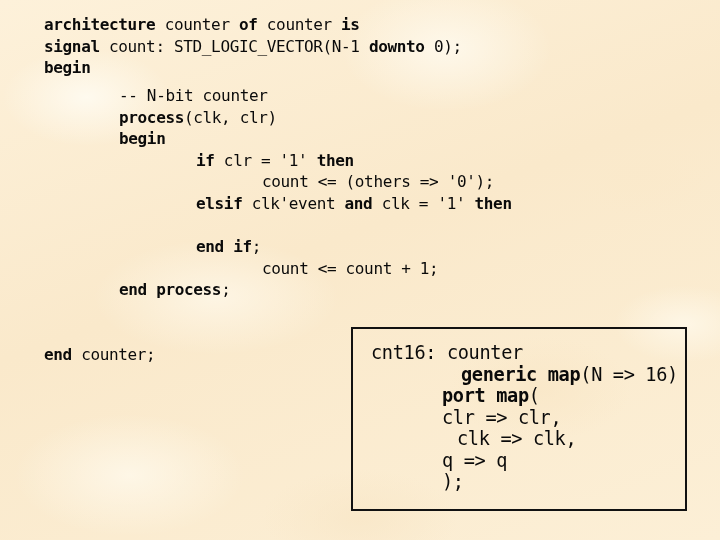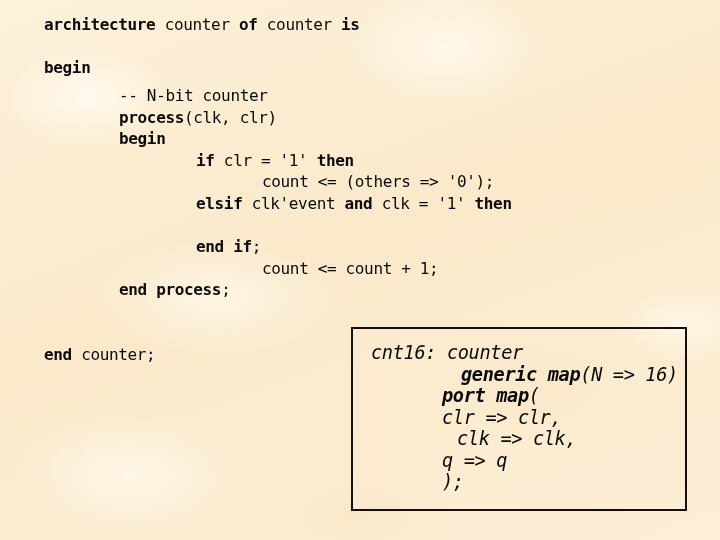--- a/index.html
+++ b/index.html
@@ -60,31 +60,31 @@
     background: transparent;
   }
   .boxline {
     position: absolute;
     white-space: pre;
     font-family: "DejaVu Sans Mono", monospace;
     font-size: 18.6px;
     line-height: 21.5px;
     color: #0a0a0a;
     letter-spacing: -0.35px;
-    font-style: italic;
   }
   .boxline b { font-weight: bold; }
 </style>
 </head>
 <body>
 
 <div id="slide" style="background-color: rgb(252, 237, 211);">
 
   <div id="code">
       <div class="line" style="top: 14px; left: 44px;"><b>architecture</b> counter <b>of</b> counter <b>is</b></div>
+      <div class="line" style="top: 36px; left: 44px;"><b>signal</b> count: STD_LOGIC_VECTOR(N-1 <b>downto</b> 0);</div>
       <div class="line" style="top: 57px; left: 44px;"><b>begin</b></div>
       <div class="line" style="top: 85px; left: 119px;">-- N-bit counter</div>
       <div class="line" style="top: 107px; left: 119px;"><b>process</b>(clk, clr)</div>
       <div class="line" style="top: 128px; left: 119px;"><b>begin</b></div>
       <div class="line" style="top: 150px; left: 196px;"><b>if</b> clr = '1' <b>then</b></div>
       <div class="line" style="top: 171px; left: 262px;">count &lt;= (others =&gt; '0');</div>
       <div class="line" style="top: 193px; left: 196px;"><b>elsif</b> clk'event <b>and</b> clk = '1' <b>then</b></div>
       <div class="line" style="top: 214px; left: 262px; margin-top: 44px;">count &lt;= count + 1;</div>
       <div class="line" style="top: 236px; left: 196px;"><b>end if</b>;</div>
       <div class="line" style="top: 279px; left: 119px;"><b>end process</b>;</div>

